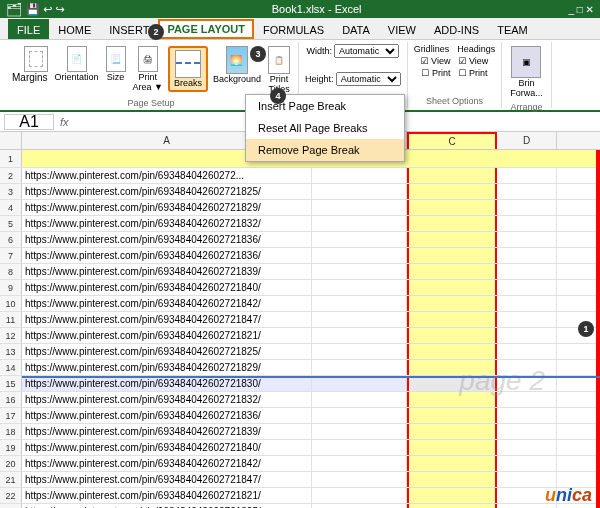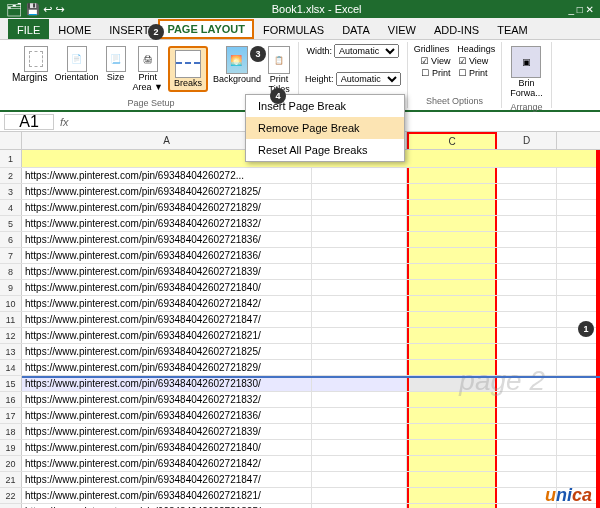--- a/index.html
+++ b/index.html
@@ -444,22 +444,22 @@
 
 <div style="position:absolute; top:46px; left:250px; z-index:200;">
   <div style="background:#333;color:white;border-radius:50%;width:16px;height:16px;display:flex;align-items:center;justify-content:center;font-size:9px;font-weight:bold;">3</div>
 </div>
 <div style="position:absolute; top:88px; left:270px; z-index:200;">
   <div style="background:#333;color:white;border-radius:50%;width:16px;height:16px;display:flex;align-items:center;justify-content:center;font-size:9px;font-weight:bold;">4</div>
 </div>
 
 <div class="context-menu">
   <div class="context-menu-item">Insert Page Break</div>
+  <div class="context-menu-item">Reset All Page Breaks</div>
   <div class="context-menu-item active-item">Remove Page Break</div>
-  <div class="context-menu-item">Reset All Page Breaks</div>
 </div>
 
 <div class="formula-bar">
   <input class="cell-ref" value="A1" style="">
   <span class="formula-fx">fx</span>
 </div>
 
 <div class="spreadsheet">
 
   <div class="col-headers">

